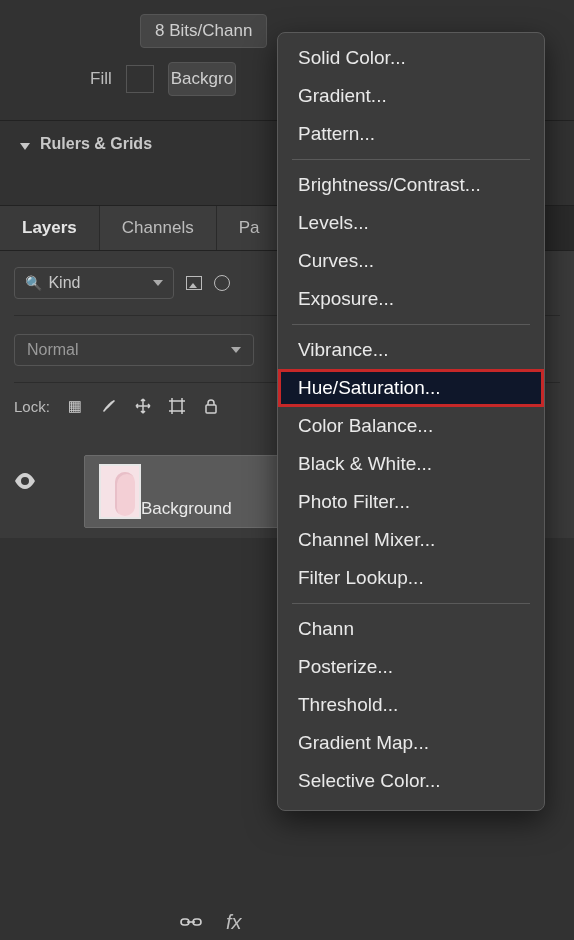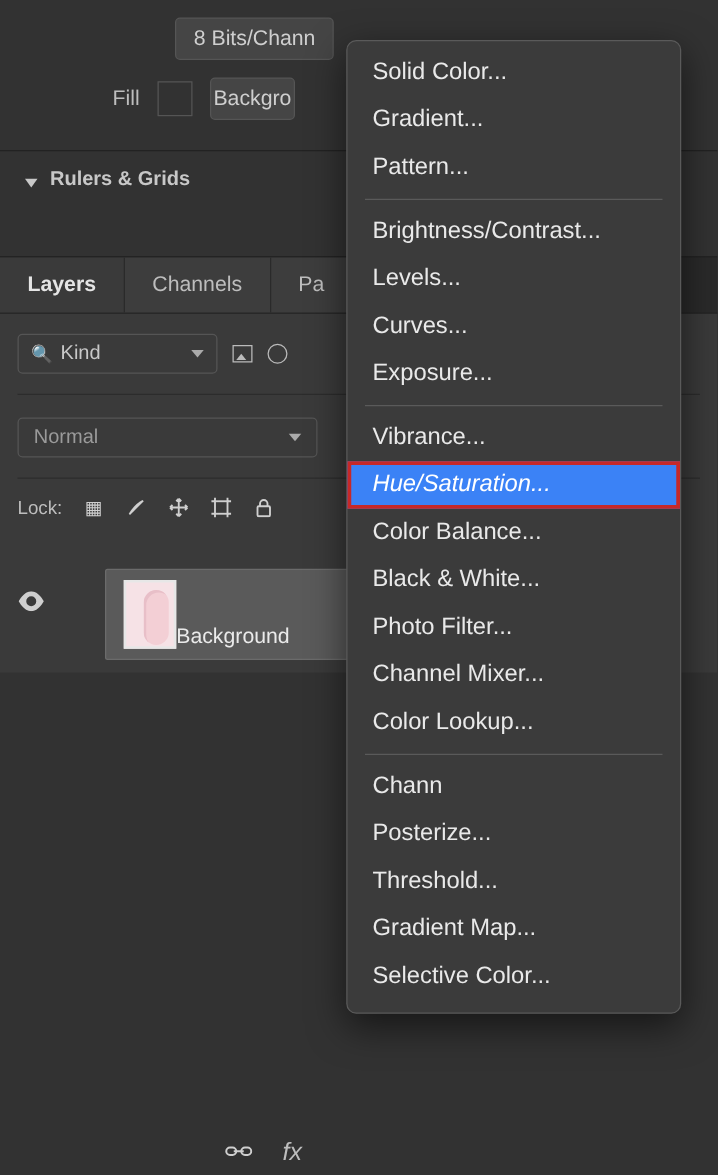--- a/index.html
+++ b/index.html
@@ -153,25 +153,24 @@
       border:1px solid #5a5a5a;
       border-radius:8px;
       box-shadow:0 10px 30px rgba(0,0,0,.55);
       padding:6px 0 10px 0;
     }
     .menu-item{
       padding:8px 20px 8px 20px;
       font-size:19px;color:#e9e9e9;
     }
     .menu-item.highlighted{
-      background:#3b82f6;
+      background:#0f172a;
       border:3px solid #c62828;
       color:#fff;
       padding:5px 17px;
-      font-style:italic;
     }
     .menu-sep{height:1px;background:#5a5a5a;margin:6px 14px;}
     .img-ic{width:16px;height:14px;border:1.5px solid #bbb;display:inline-block;position:relative;}
     .img-ic::after{content:"";position:absolute;left:2px;bottom:1px;width:0;height:0;border-left:4px solid transparent;border-right:4px solid transparent;border-bottom:5px solid #bbb;}
     .circ-ic{width:16px;height:16px;border:1.5px solid #bbb;border-radius:50%;display:inline-block;}
   </style>
 </head>
 <body>
 
 <div class="top-area">
@@ -277,20 +276,20 @@
   <div class="menu-item">Levels...</div>
   <div class="menu-item">Curves...</div>
   <div class="menu-item">Exposure...</div>
   <div class="menu-sep"></div>
   <div class="menu-item">Vibrance...</div>
   <div class="menu-item highlighted">Hue/Saturation...</div>
   <div class="menu-item">Color Balance...</div>
   <div class="menu-item">Black &amp; White...</div>
   <div class="menu-item">Photo Filter...</div>
   <div class="menu-item">Channel Mixer...</div>
-  <div class="menu-item">Color Lookup...</div>
+  <div class="menu-item">Filter Lookup...</div>
   <div class="menu-sep"></div>
   <div class="menu-item">Chann</div>
   <div class="menu-item">Posterize...</div>
   <div class="menu-item">Threshold...</div>
   <div class="menu-item">Gradient Map...</div>
   <div class="menu-item">Selective Color...</div>
 </div>
 
 </body></html>

